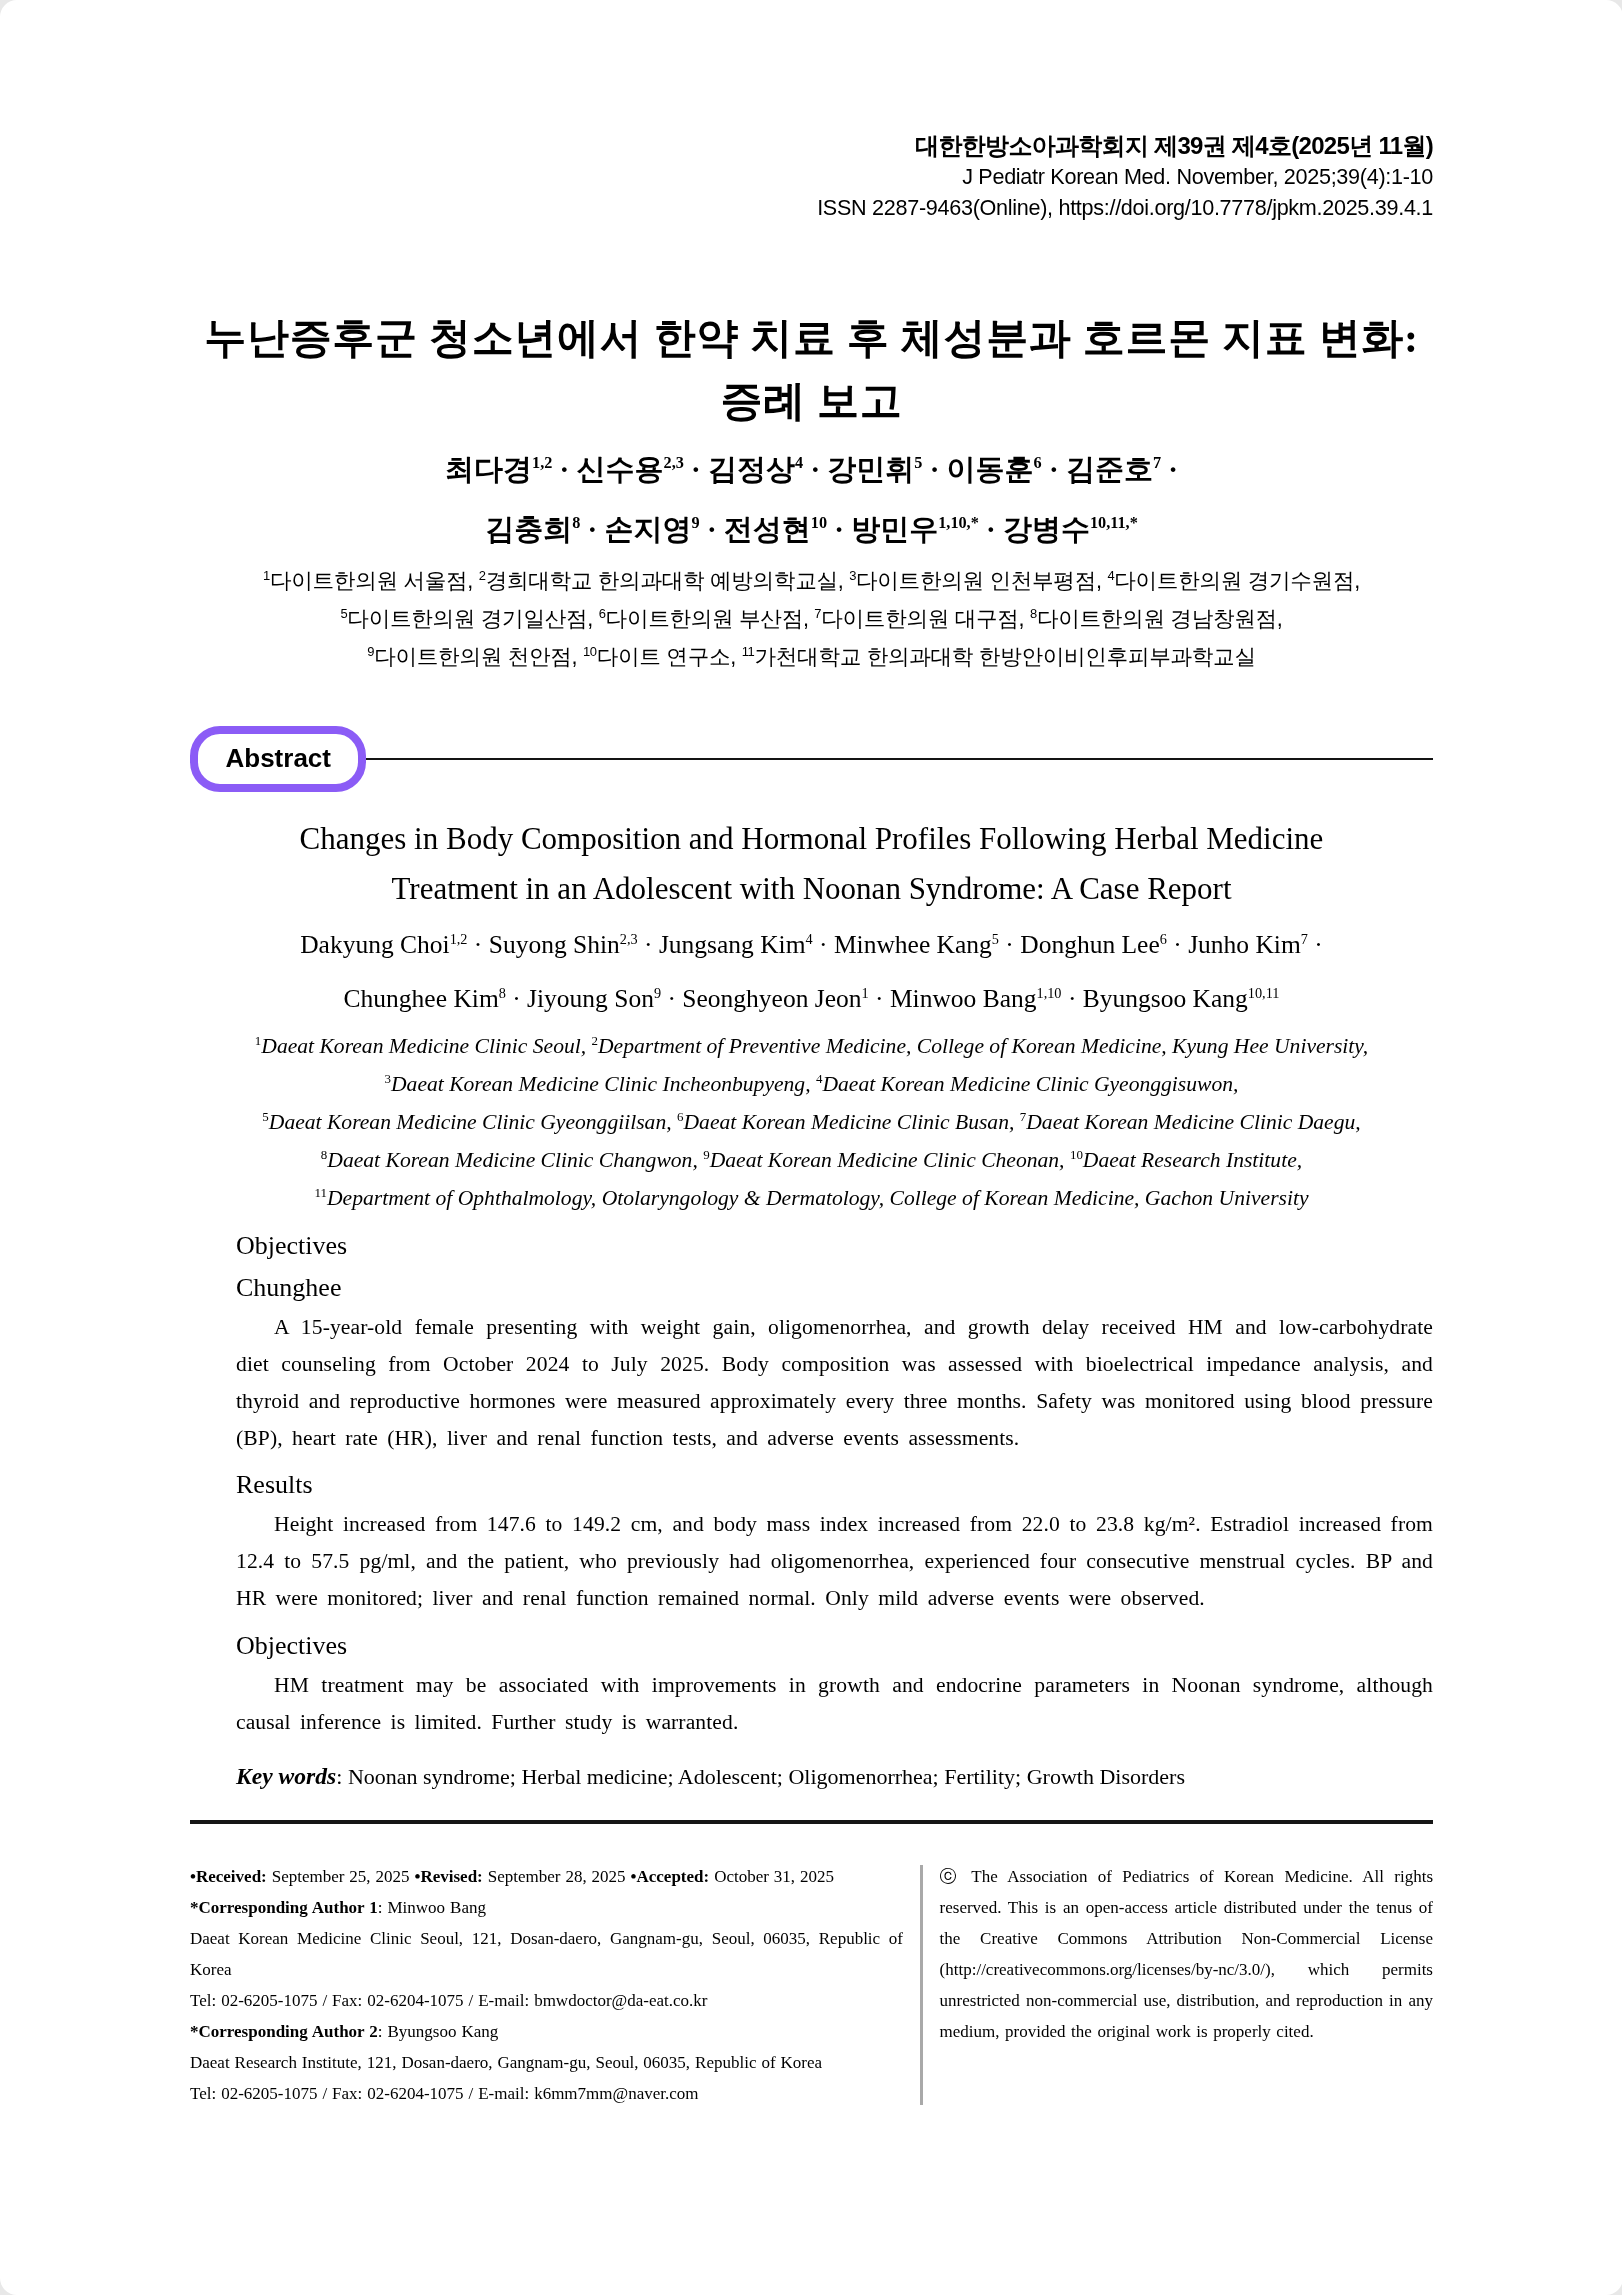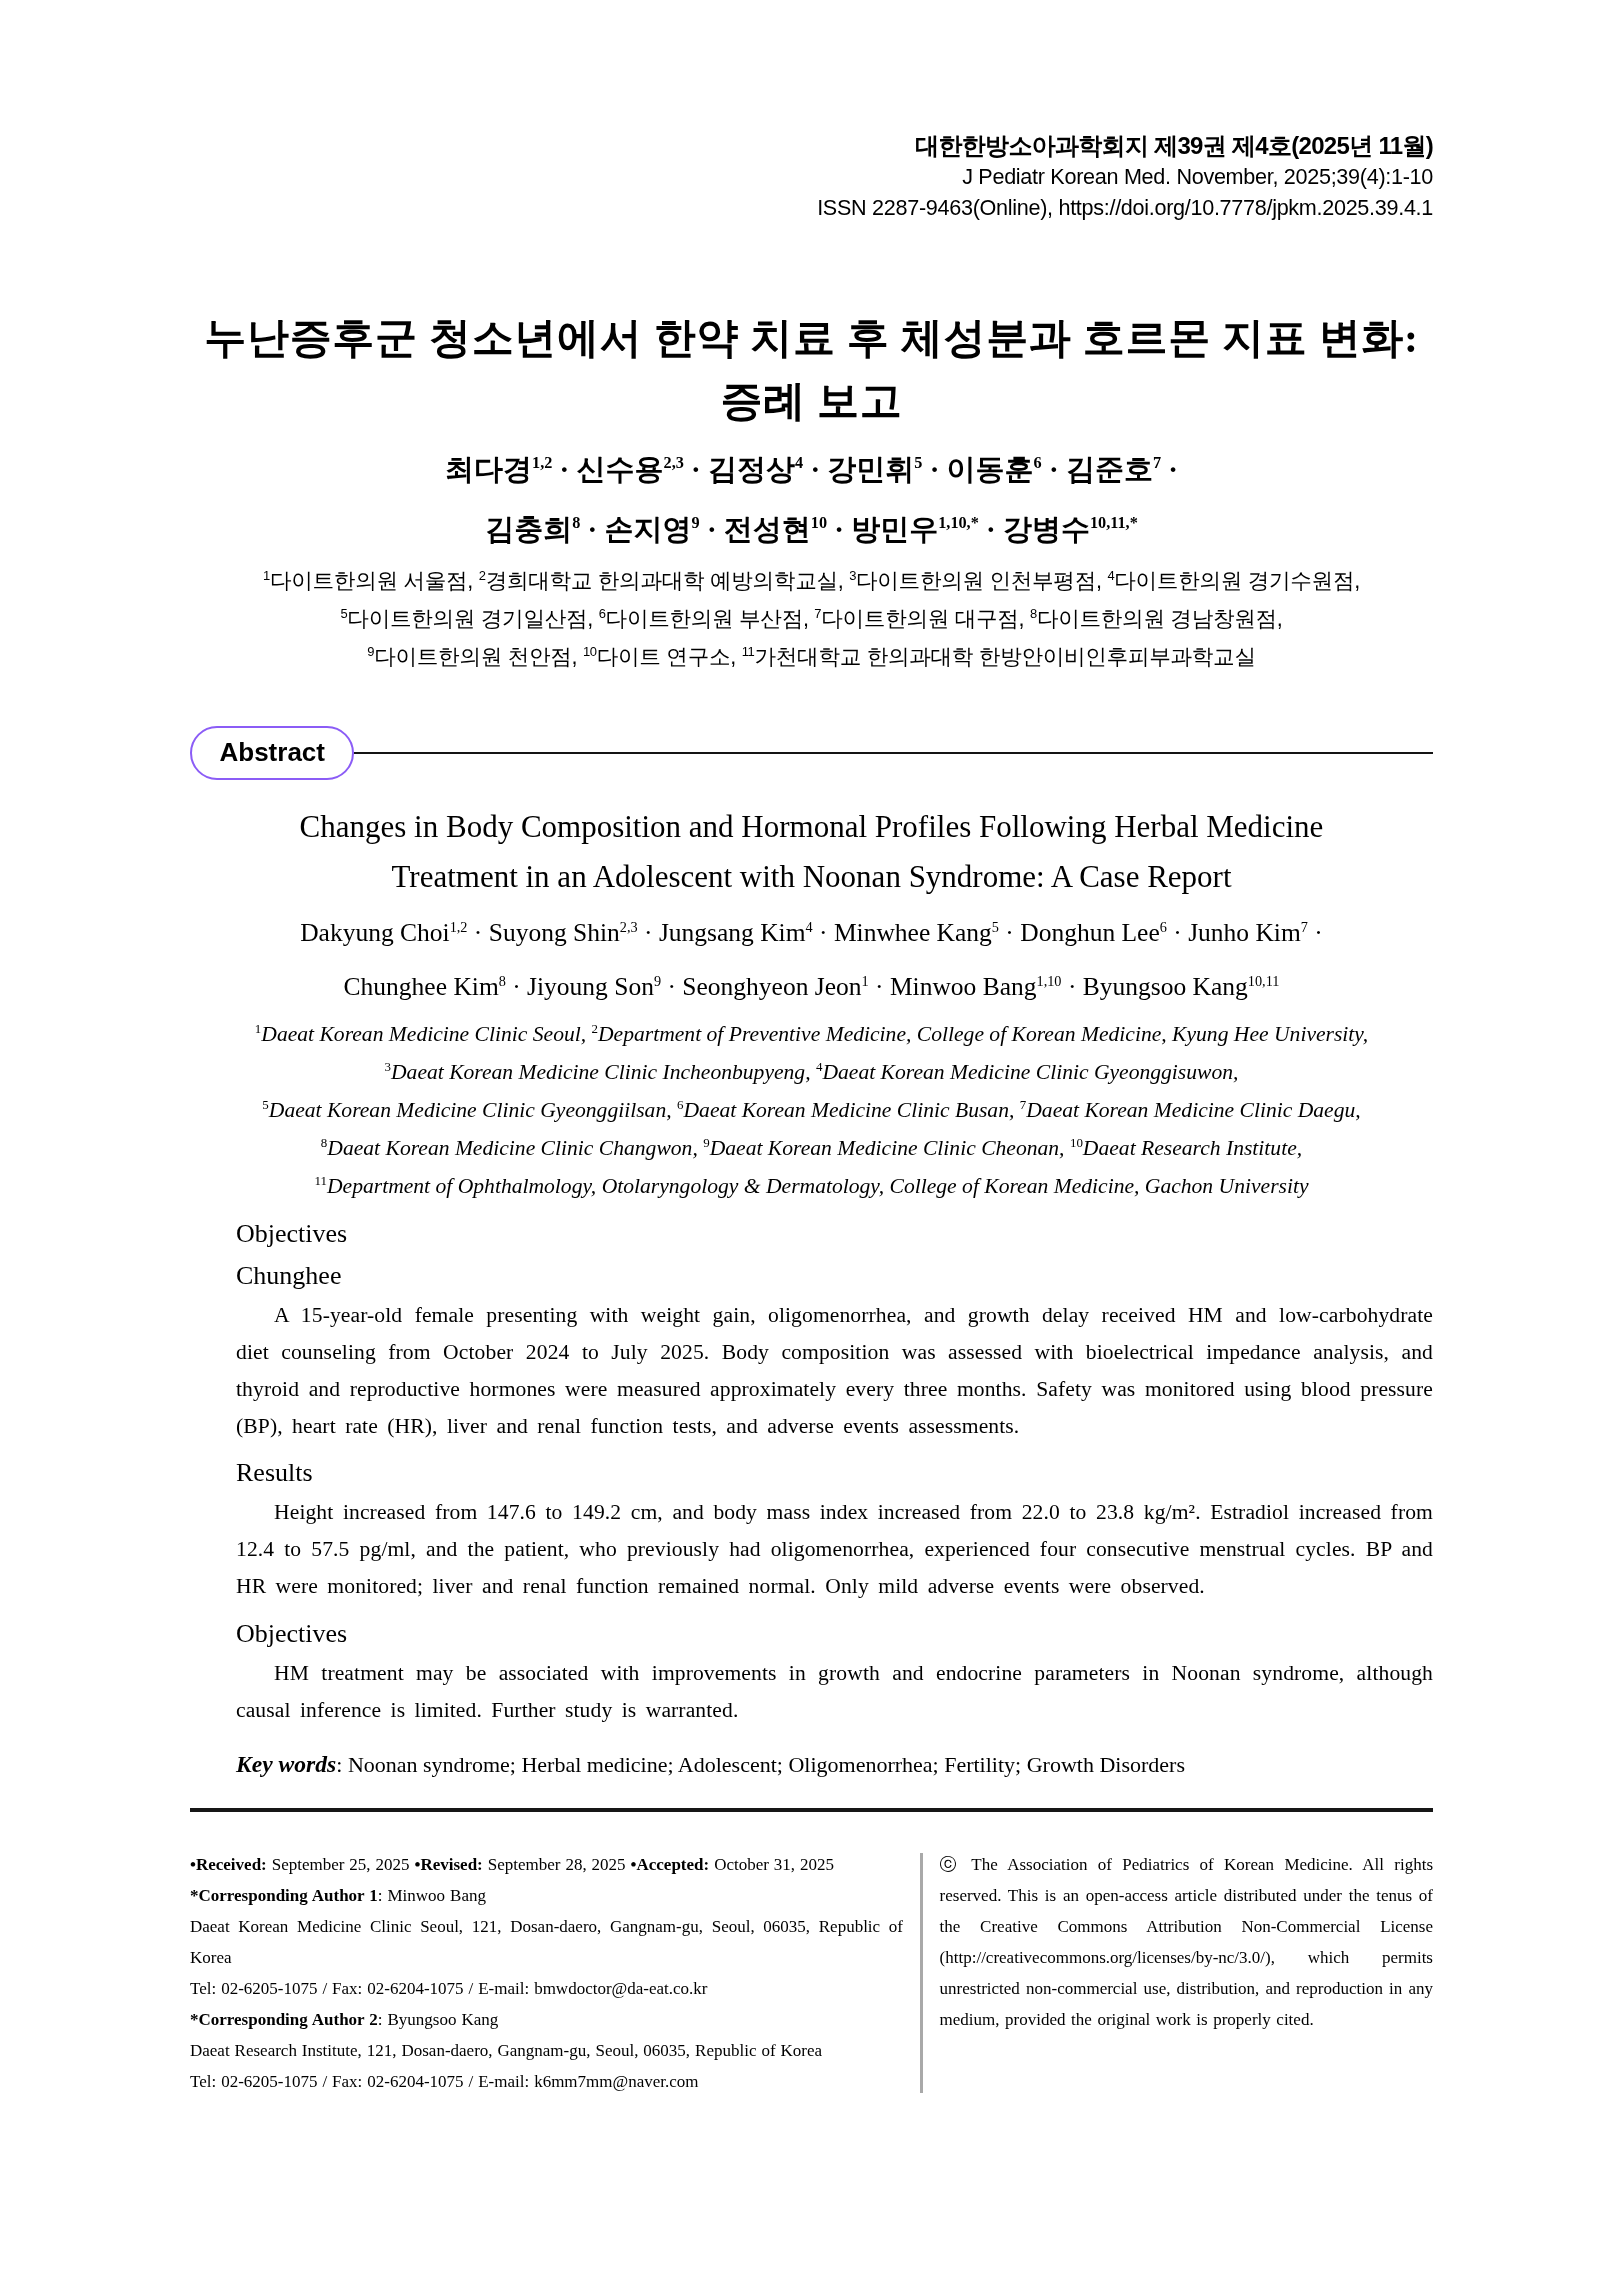--- a/index.html
+++ b/index.html
@@ -1,19 +1,20 @@
 <!DOCTYPE html>
 <html style="font-size:10.5px"><head>
 <meta charset="utf-8">
 <style>
   html,body{margin:0;padding:0;background:#e8e8e8;}
   .page{
     width:1623px;height:2295px;background:#ffffff;color:#000;
     position:relative;margin:0 auto;overflow:hidden;
     font-family:"Liberation Serif", serif;
+    border-radius:17px;
   }
   .content{width:1243px;margin:0 auto;}
 
   
   .journal-header{padding-top:130px;text-align:right;font-family:"Liberation Sans", sans-serif;}
   .jh-ko{font-size:24px;font-weight:700;line-height:31px;letter-spacing:-0.7px;}
   .jh-en{font-size:21.6px;font-weight:400;line-height:31px;letter-spacing:-0.3px;}
 
   
   .title-ko{margin:84px 0 0 0;text-align:center;font-size:42px;font-weight:700;line-height:63px;letter-spacing:0.7px;}
@@ -24,21 +25,21 @@
 
   
   .affils-ko{margin-top:9.2px;text-align:center;font-family:"Liberation Sans", sans-serif;
     font-size:21.6px;font-weight:400;line-height:38px;letter-spacing:-0.3px;}
   .affils-ko sup{font-size:0.6em;line-height:0;}
 
   
   .abstract-row{margin-top:50px;display:flex;align-items:center;}
   .abstract-pill{
     font-family:"Liberation Sans", sans-serif;font-size:26px;font-weight:700;
-    border:2px solid #8b5cf6;border-radius:30px;padding:9.2px 27.5px 10.5px 27.5px;background:#fff;
+    border:8px solid #8b5cf6;border-radius:30px;padding:9.2px 27.5px 10.5px 27.5px;background:#fff;
   }
   .abstract-line{flex:1;height:2.6px;background:#141414;}
 
   
   .title-en{margin:22px 0 0 0;text-align:center;font-size:31px;font-weight:400;line-height:50px;}
 
   
   .authors-en{margin-top:6.5px;text-align:center;font-size:25.5px;font-weight:400;line-height:48px;}
 
   

